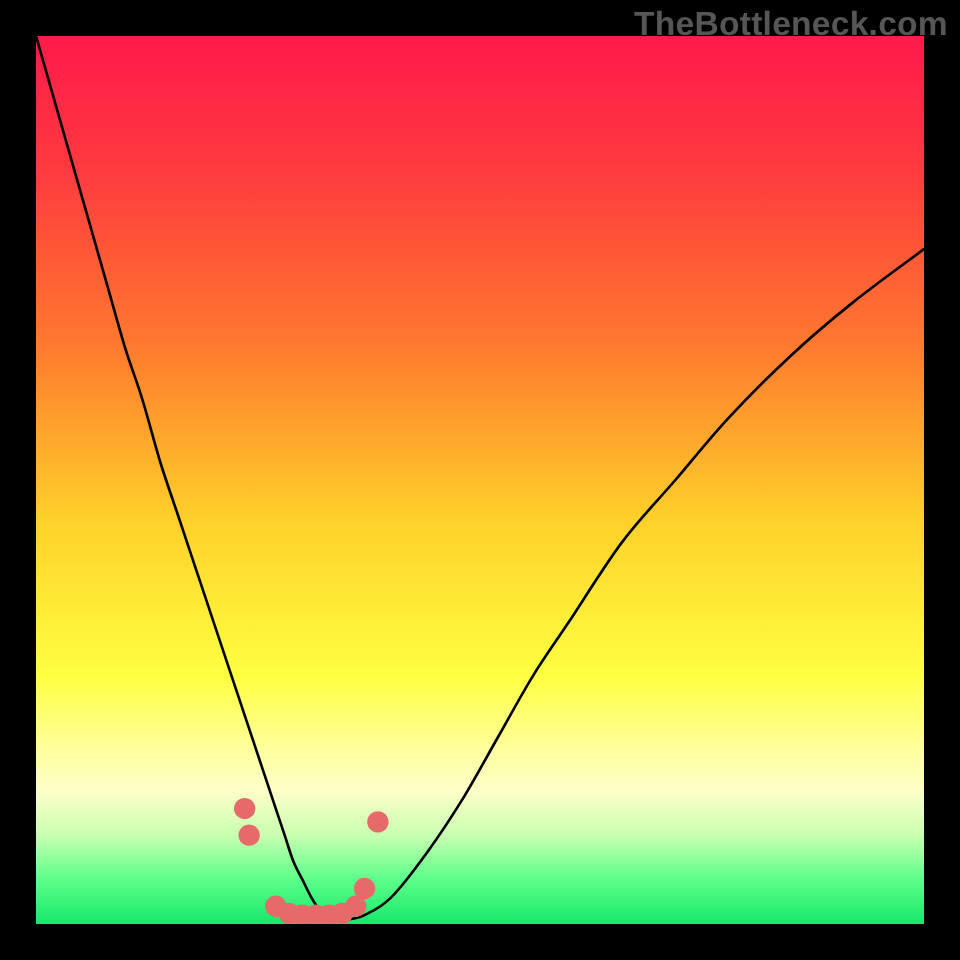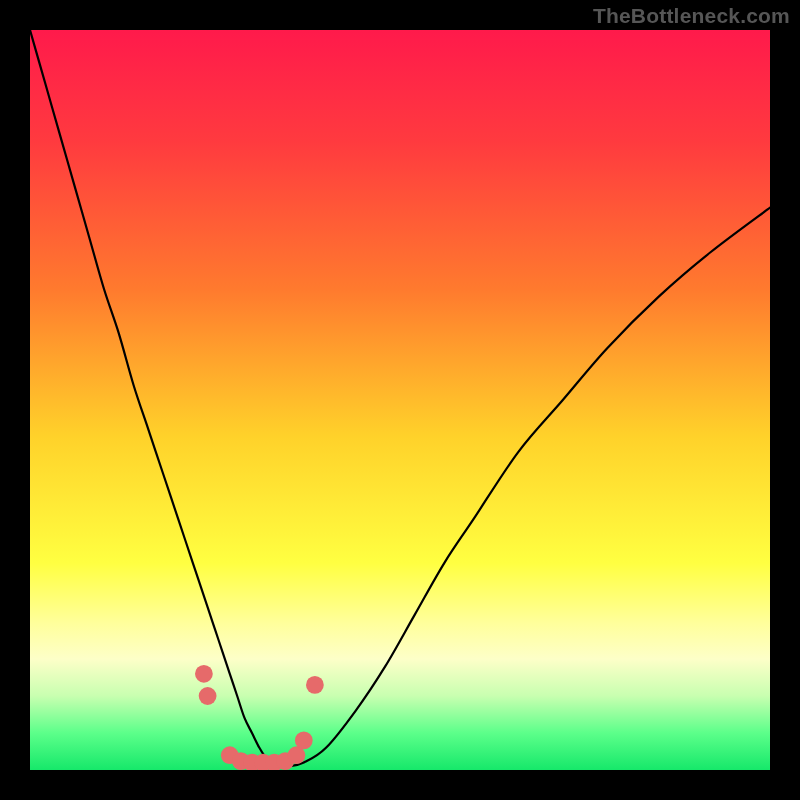--- a/index.html
+++ b/index.html
@@ -24,21 +24,21 @@
     top: 30px;
     width: 740px;
     height: 740px;
     overflow: hidden;
   }
   .watermark {
     position: absolute;
     top: 4px;
     right: 10px;
     font-family: Arial, Helvetica, sans-serif;
-    font-size: 21px;
+    font-size: 28px;
     font-weight: 600;
     color: #565656;
     letter-spacing: 0.2px;
     text-align: center;
   }
   svg {
     display: block;
   }
 </style>
 </head>

